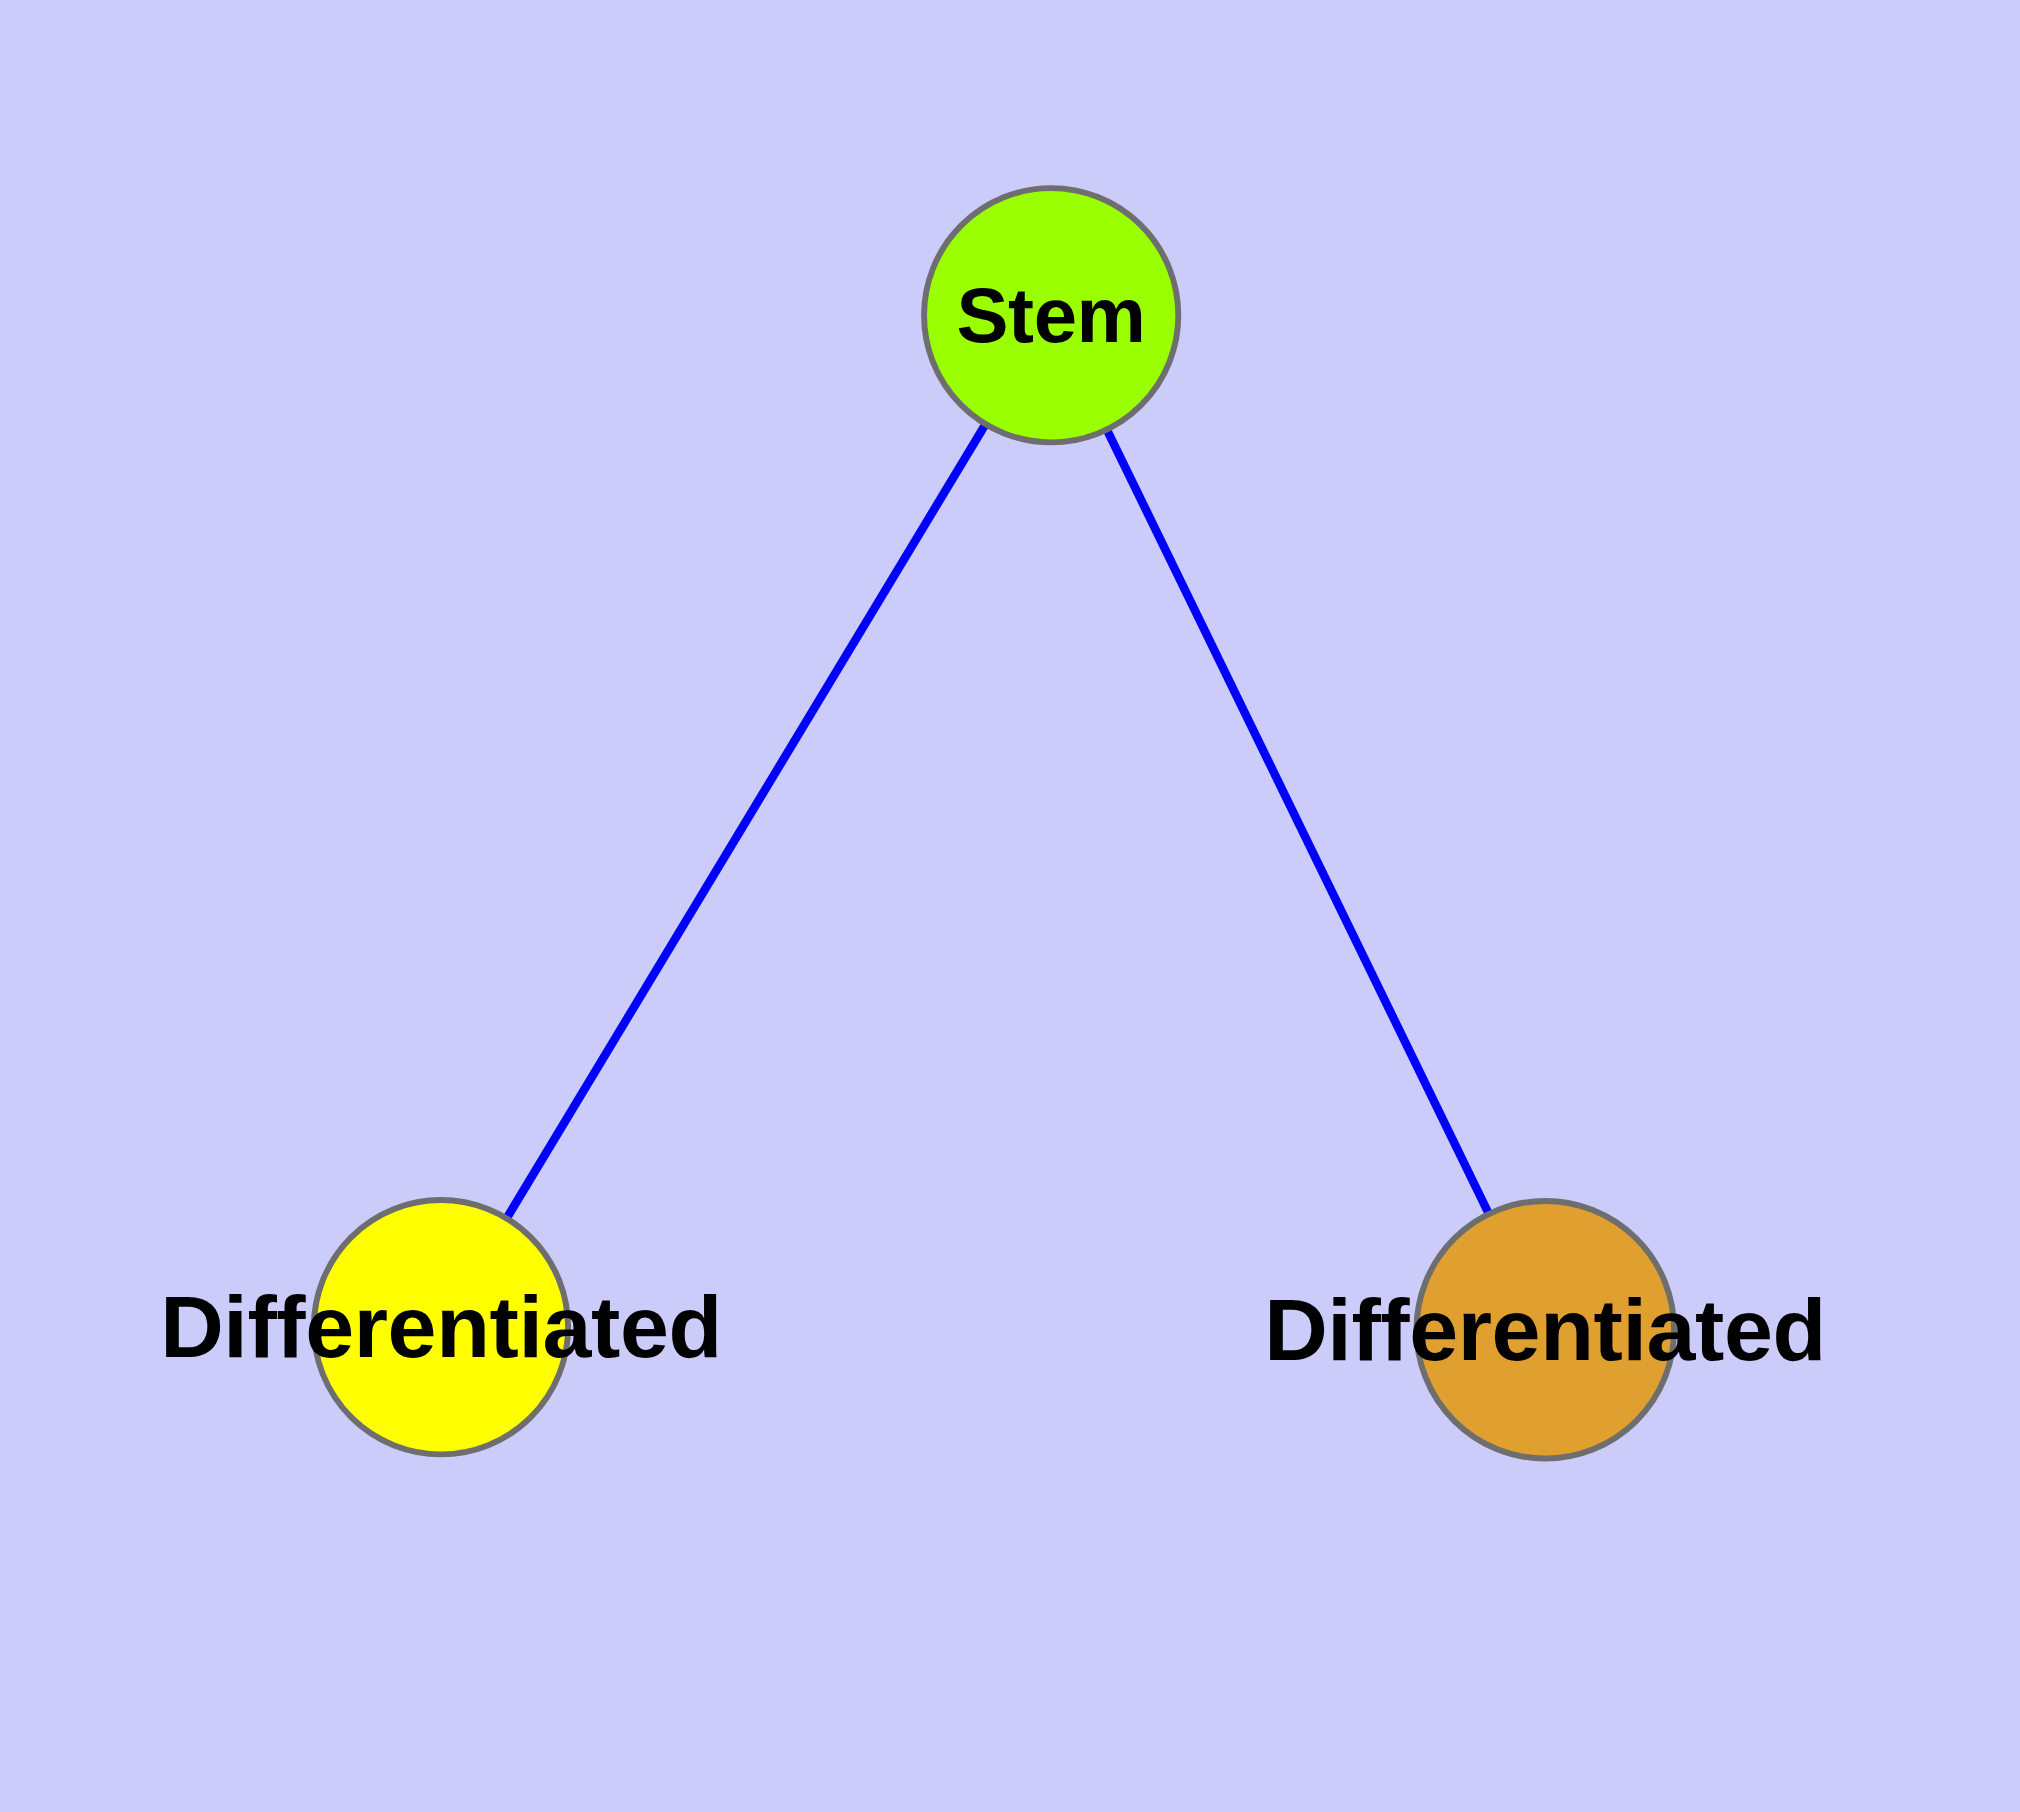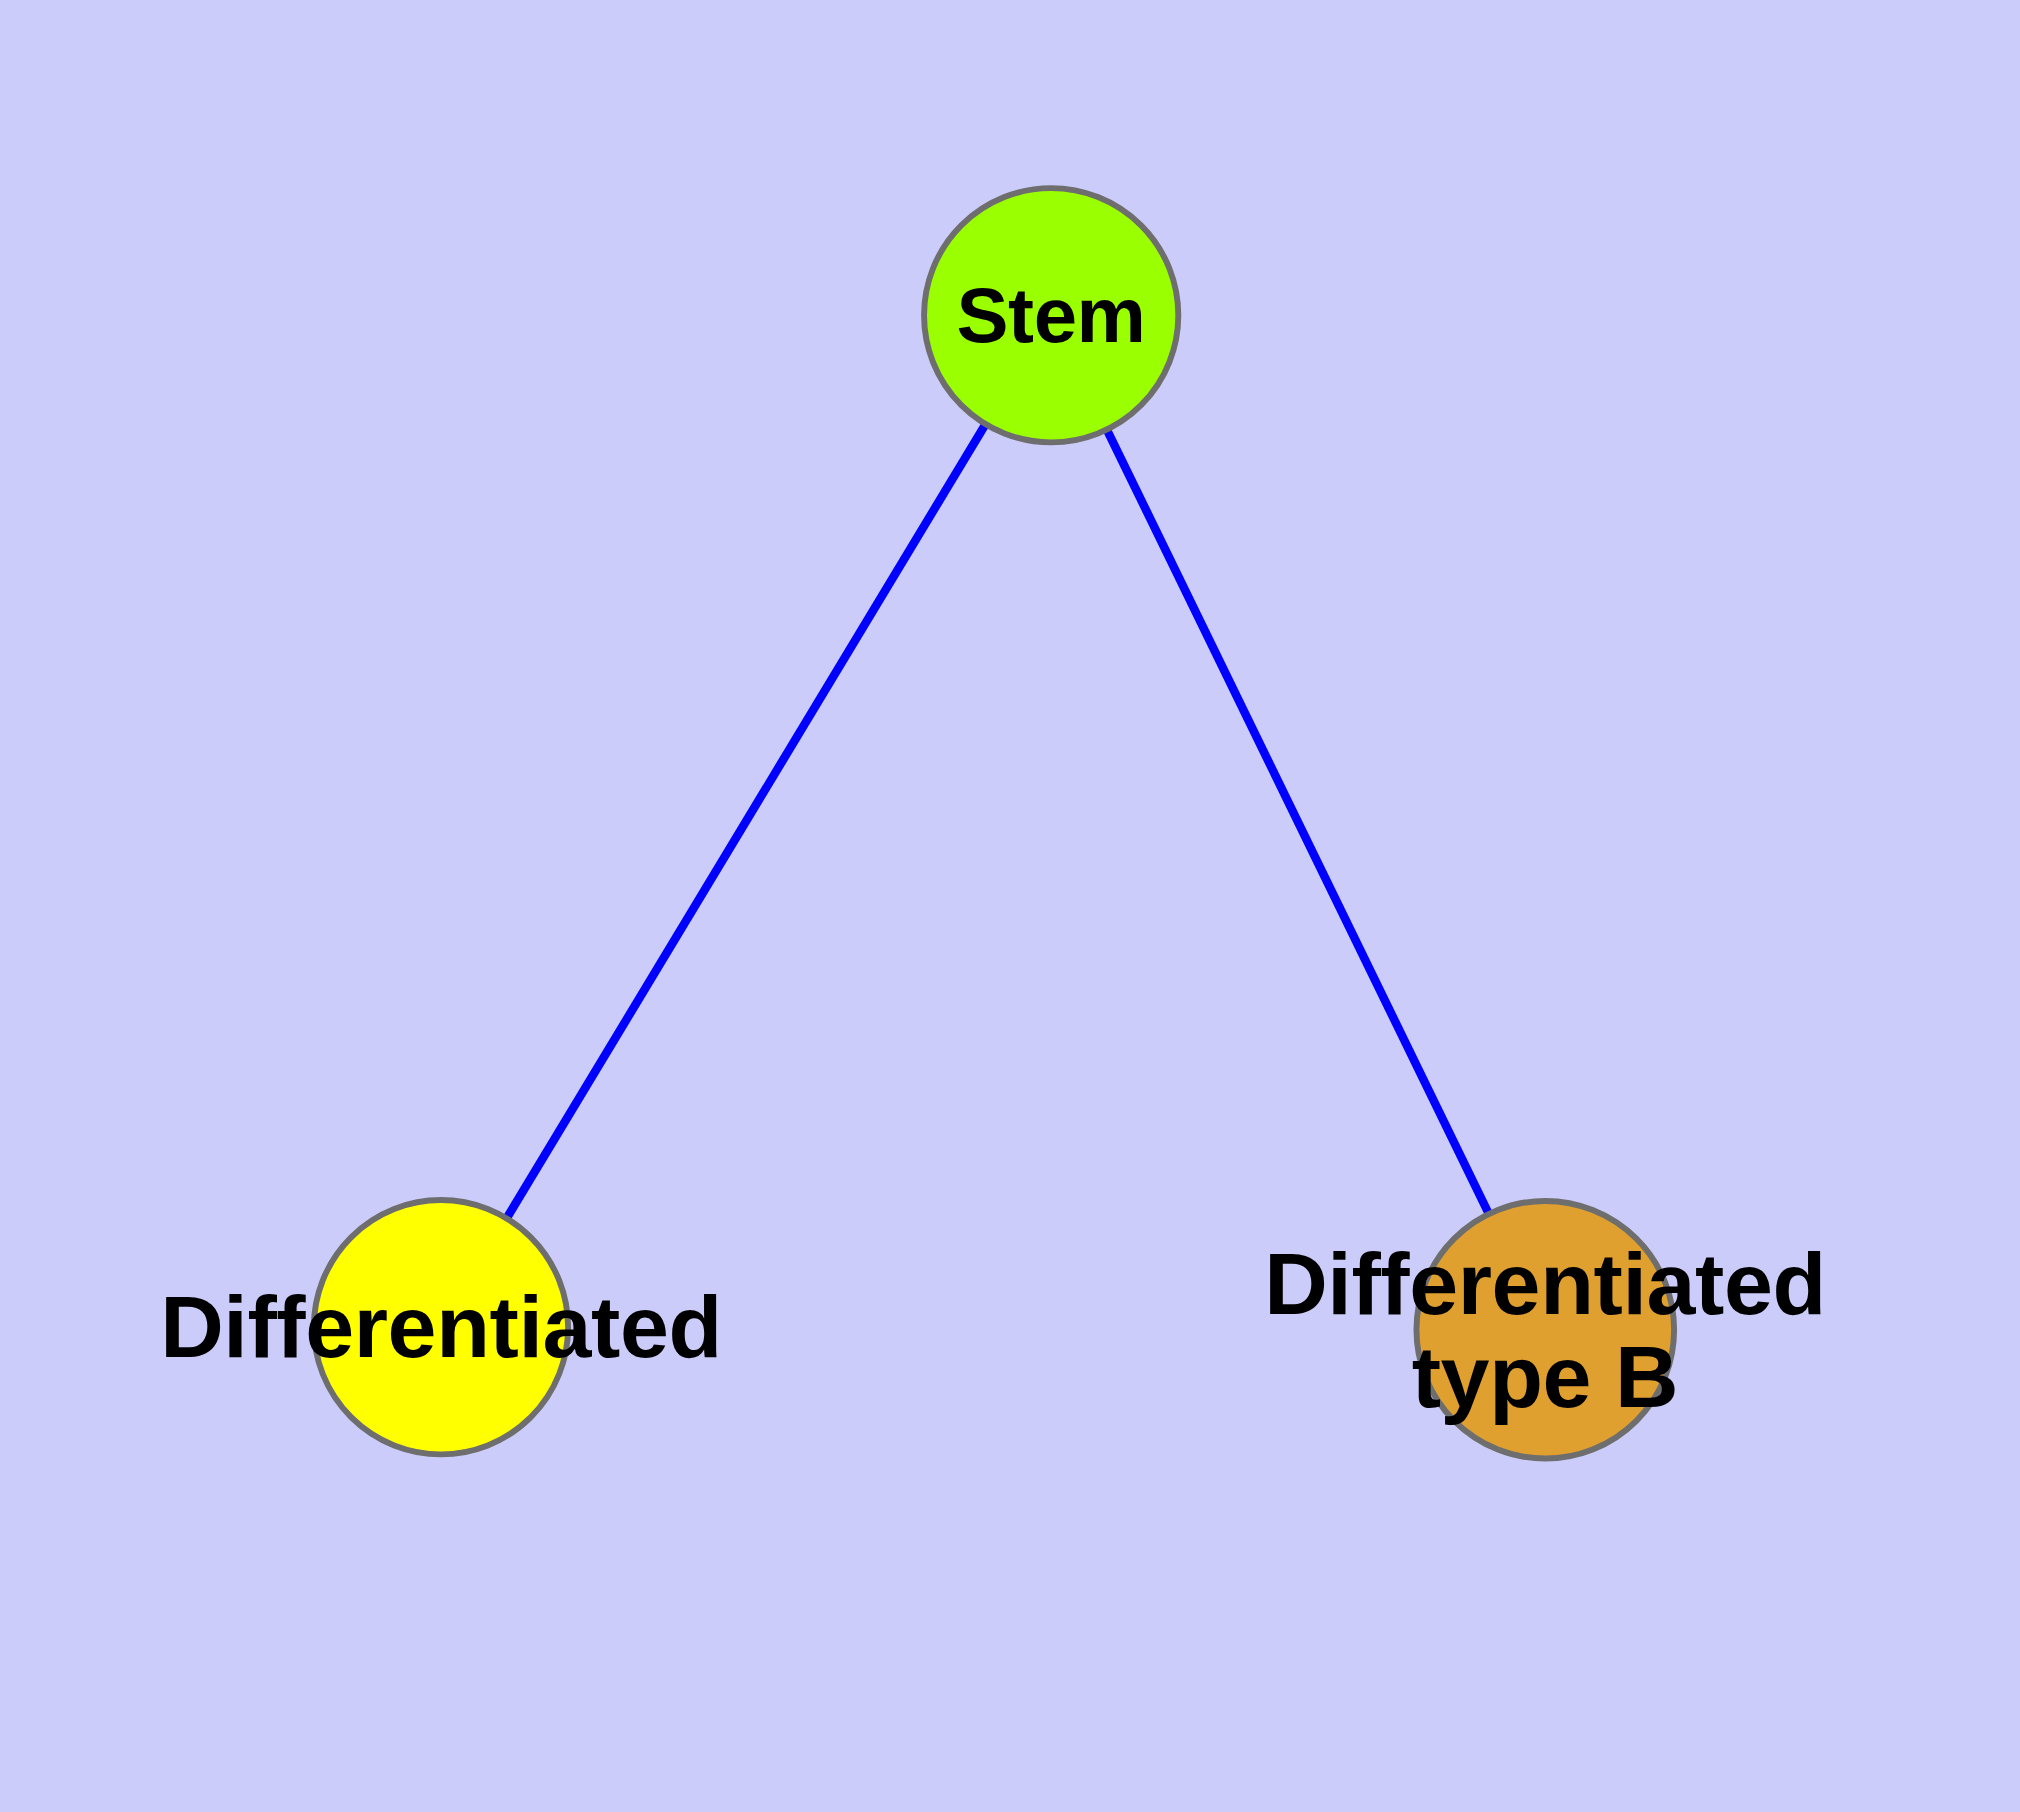--- a/index.html
+++ b/index.html
@@ -21,21 +21,20 @@
     height: 1812px;
   }
   #graph-svg {
     position: absolute;
     left: 0; top: 0;
     width: 2021px;
     height: 1812px;
   }
   .node-label {
     position: absolute;
-    text-align: center;
     font-weight: bold;
     color: #000000;
     white-space: pre;
     line-height: 1.06;
     letter-spacing: -0.4px;
     transform: translate(-50%, -50%);
     pointer-events: none;
   }
   .label-stem {
     font-size: 78px;
@@ -59,17 +58,17 @@
     <g id="nodes-layer">
         <circle cx="1240" cy="372" r="150" fill="#9aff00" stroke="#6e6e6e" stroke-width="7"></circle>
         <circle cx="520" cy="1566" r="150" fill="#ffff00" stroke="#6e6e6e" stroke-width="7"></circle>
         <circle cx="1823" cy="1569" r="152" fill="#e0a030" stroke="#6e6e6e" stroke-width="7"></circle>
       </g>
   </svg>
 
   <div id="labels-layer">
       <div class="node-label label-stem" style="left: 1051px; top: 315px; font-size: 78px; color: rgb(0, 0, 0);"><div>Stem</div></div>
       <div class="node-label label-diff" style="left: 441px; top: 1327px; font-size: 88px; color: rgb(0, 0, 0);"><div>Differentiated</div></div>
-      <div class="node-label label-diff" style="left: 1545px; top: 1330px; font-size: 88px; color: rgb(0, 0, 0);"><div>Differentiated</div><div>type B</div></div>
+      <div class="node-label label-diff" style="left: 1545px; top: 1330px; font-size: 88px; color: rgb(0, 0, 0);"><div>Differentiated</div></div>
     </div>
 
 </div>
 
 
 </body></html>

